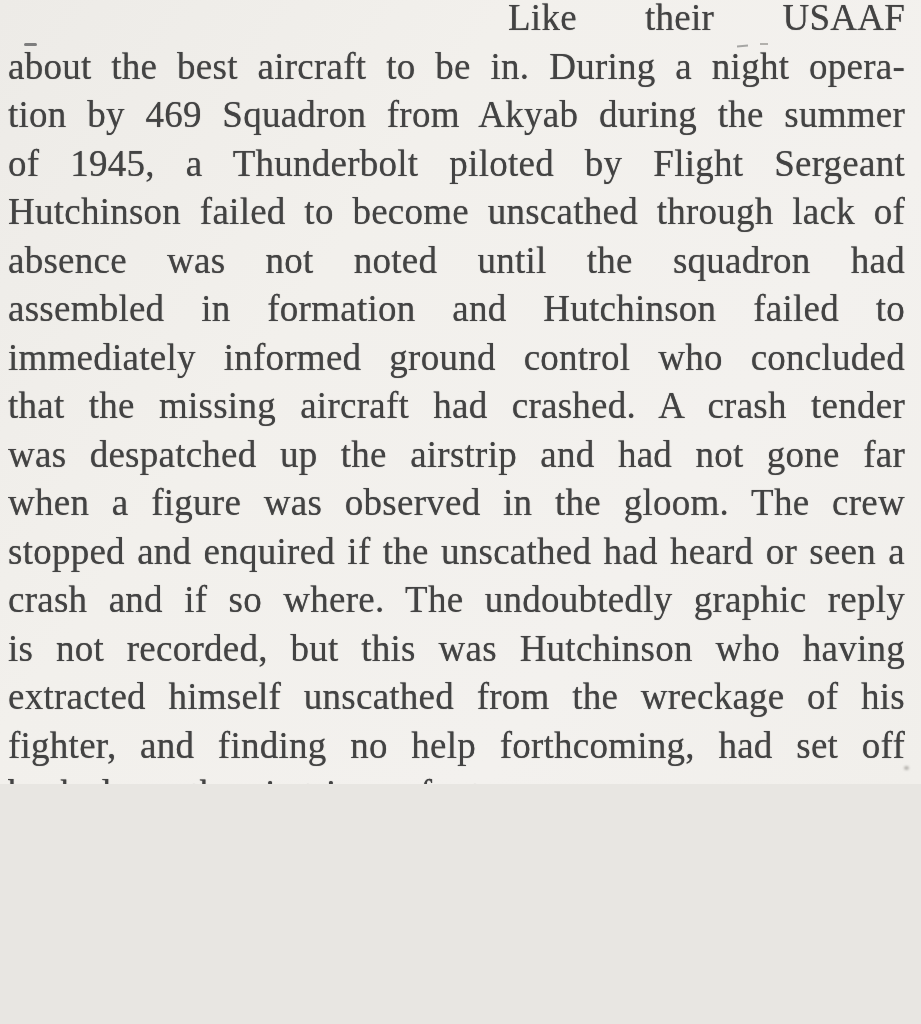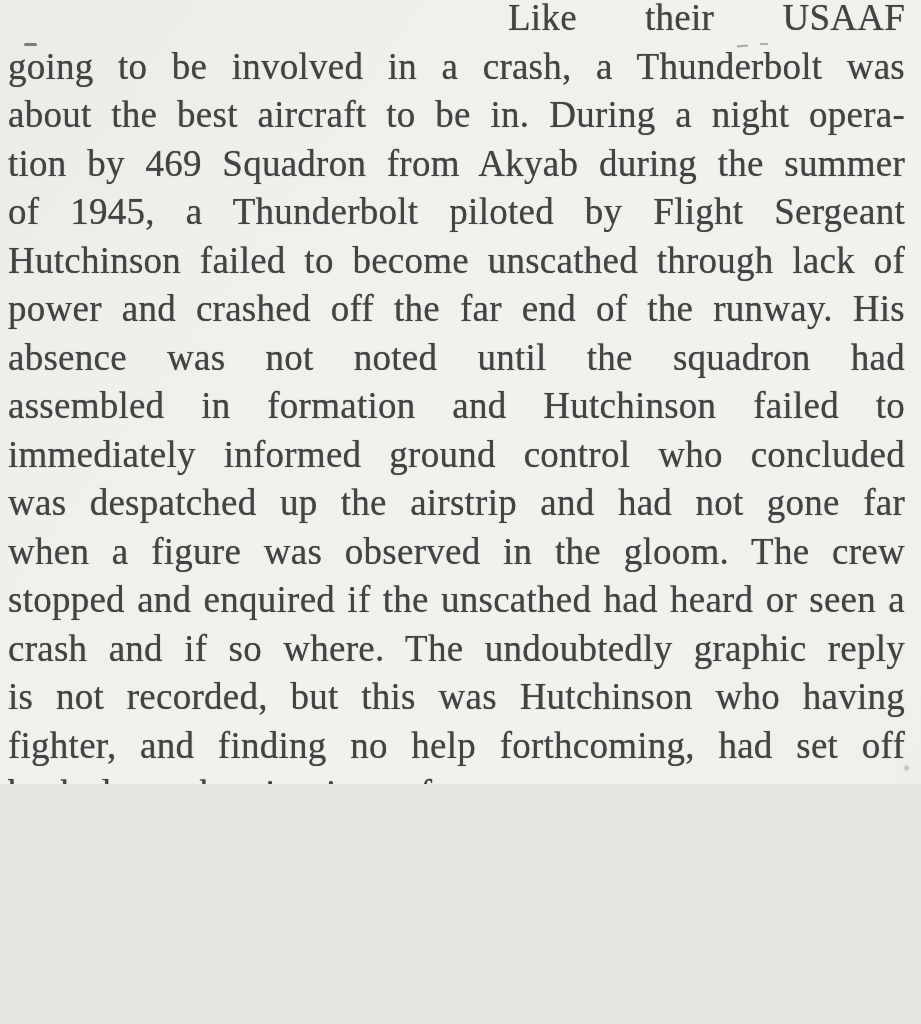--- a/index.html
+++ b/index.html
@@ -70,34 +70,34 @@
     left: 870px; top: 982px; width: 20px; height: 9px;
     background: #dad8d3; border-radius: 50%; filter: blur(2px);
   }
 </style>
 </head>
 <body>
 
 <div class="page">
   <div class="text-column">
     <div class="line first">Like their USAAF</div>
-    <div class="line">going to be involved in a crash, a Thunderbolt was</div>
     <div class="line">about the best aircraft to be in. During a night opera-</div>
     <div class="line">tion by 469 Squadron from Akyab during the summer</div>
     <div class="line">of 1945, a Thunderbolt piloted by Flight Sergeant</div>
     <div class="line">Hutchinson failed to become unscathed through lack of</div>
-    <div class="line">power and crashed off the far end of the runway. His</div>
     <div class="line">absence was not noted until the squadron had</div>
     <div class="line">assembled in formation and Hutchinson failed to</div>
     <div class="line">immediately informed ground control who concluded</div>
+    <div class="line">that the missing aircraft had crashed. A crash tender</div>
     <div class="line">was despatched up the airstrip and had not gone far</div>
     <div class="line">when a figure was observed in the gloom. The crew</div>
     <div class="line">stopped and enquired if the unscathed had heard or seen a</div>
     <div class="line">crash and if so where. The undoubtedly graphic reply</div>
     <div class="line">is not recorded, but this was Hutchinson who having</div>
+    <div class="line">extracted himself unscathed from the wreckage of his</div>
     <div class="line">fighter, and finding no help forthcoming, had set off</div>
     <div class="line last">back down the airstrip on foot.</div>
   </div>
 
   <div class="artifact dash-left"></div>
   <div class="artifact dash-mid-a"></div>
   <div class="artifact dash-mid-b"></div>
   <div class="artifact dot-right"></div>
   <div class="artifact tick-bottom"></div>
   <div class="artifact smudge-bottom"></div>

